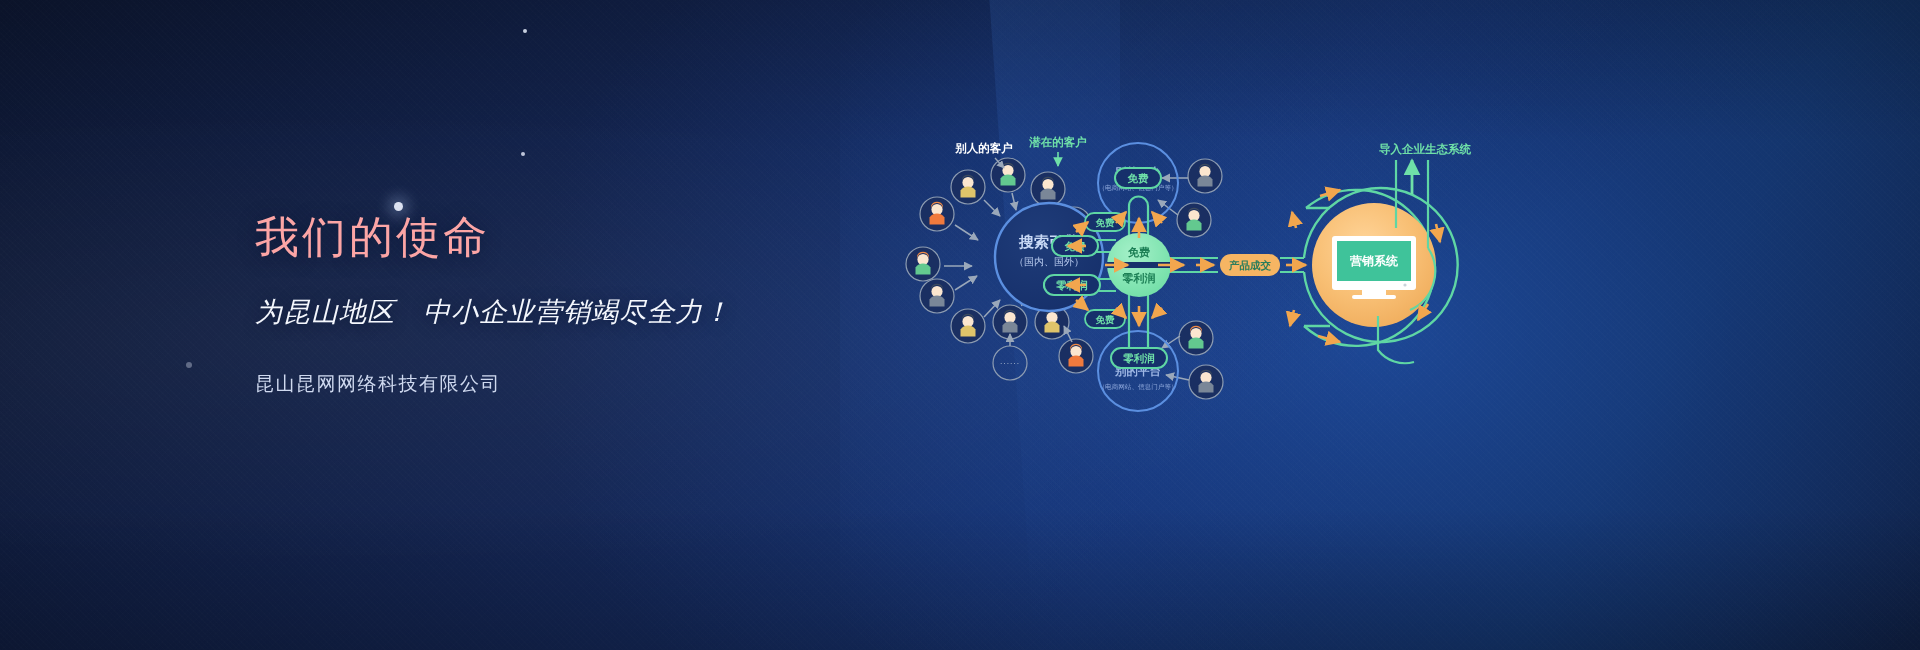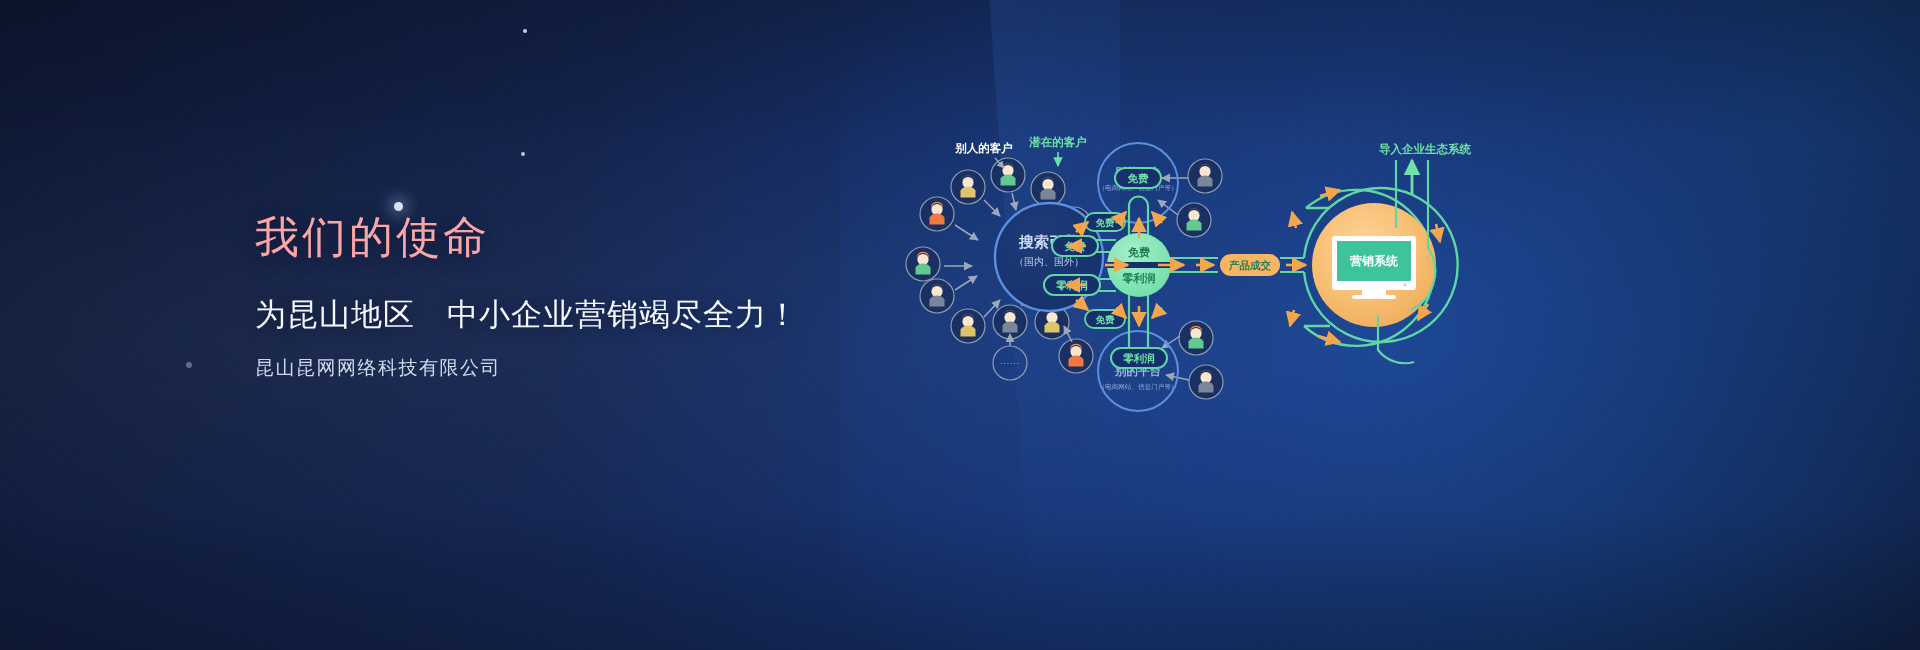--- a/index.html
+++ b/index.html
@@ -29,23 +29,23 @@
     background-image:repeating-linear-gradient(45deg,rgba(255,255,255,.018) 0 1px,rgba(0,0,0,0) 1px 4px),
                      repeating-linear-gradient(-45deg,rgba(255,255,255,.014) 0 1px,rgba(0,0,0,0) 1px 4px);}
 
   .dot{position:absolute;border-radius:50%;background:#e8eefc;}
   .dot.glow{box-shadow:0 0 14px 6px rgba(190,212,255,.30);}
 
   
   .copy{position:absolute;left:255px;top:215px;width:760px;}
   .title{font-size:44px;line-height:1;color:#fca5a5;font-weight:400;letter-spacing:3px;
          text-shadow:0 2px 18px rgba(6,16,44,.7);}
-  .subtitle{margin-top:40px;font-size:31px;line-height:1;color:#f4f7fd;font-weight:400;letter-spacing:1px;
-            white-space:pre;text-shadow:0 2px 14px rgba(6,16,44,.6);}
-  .company{margin-top:28px;font-size:19px;line-height:1;color:#cfd9ef;font-weight:400;letter-spacing:1.5px;}
+  .subtitle{margin-top:40px;font-size:27px;line-height:1;color:#f4f7fd;font-weight:400;letter-spacing:1px;
+            white-space:pre;text-shadow:0 2px 14px rgba(6,16,44,.6);font-style:italic;}
+  .company{margin-top:48px;font-size:19px;line-height:1;color:#cfd9ef;font-weight:400;letter-spacing:1.5px;}
 
   
   #diagram{position:absolute;left:900px;top:120px;width:660px;height:330px;}
   #diagram svg{display:block;}
   .lbl{font-family:"Liberation Sans","DejaVu Sans",sans-serif;}
 </style>
 </head>
 <body>
 
 <div id="stage">

